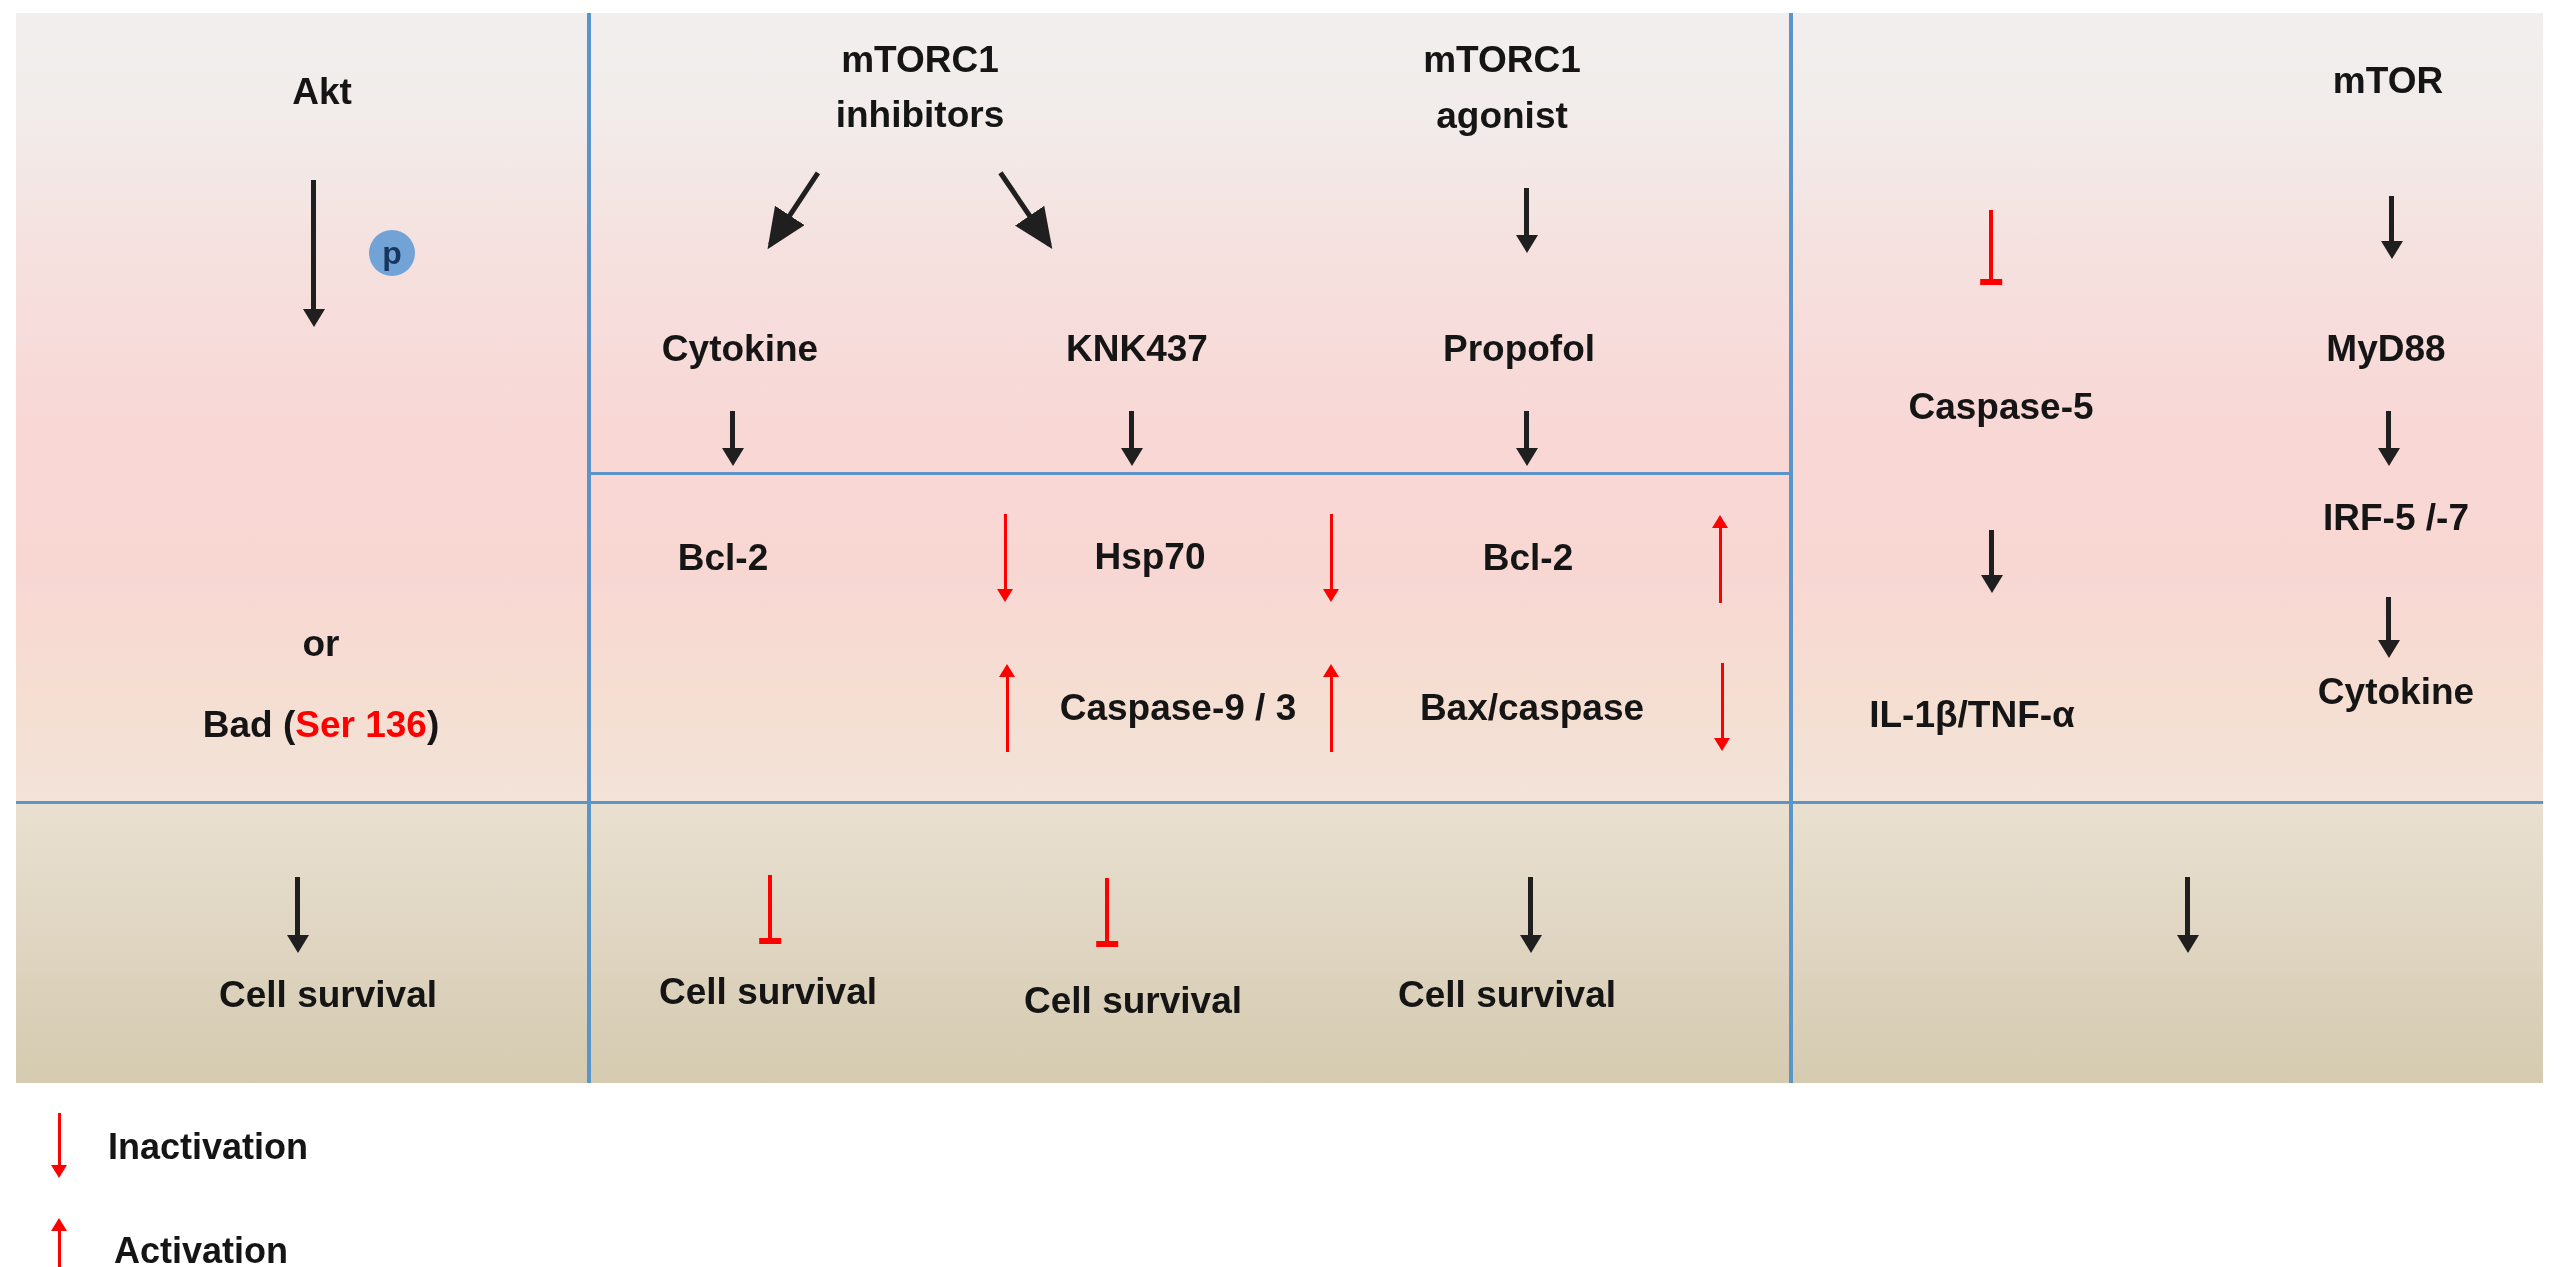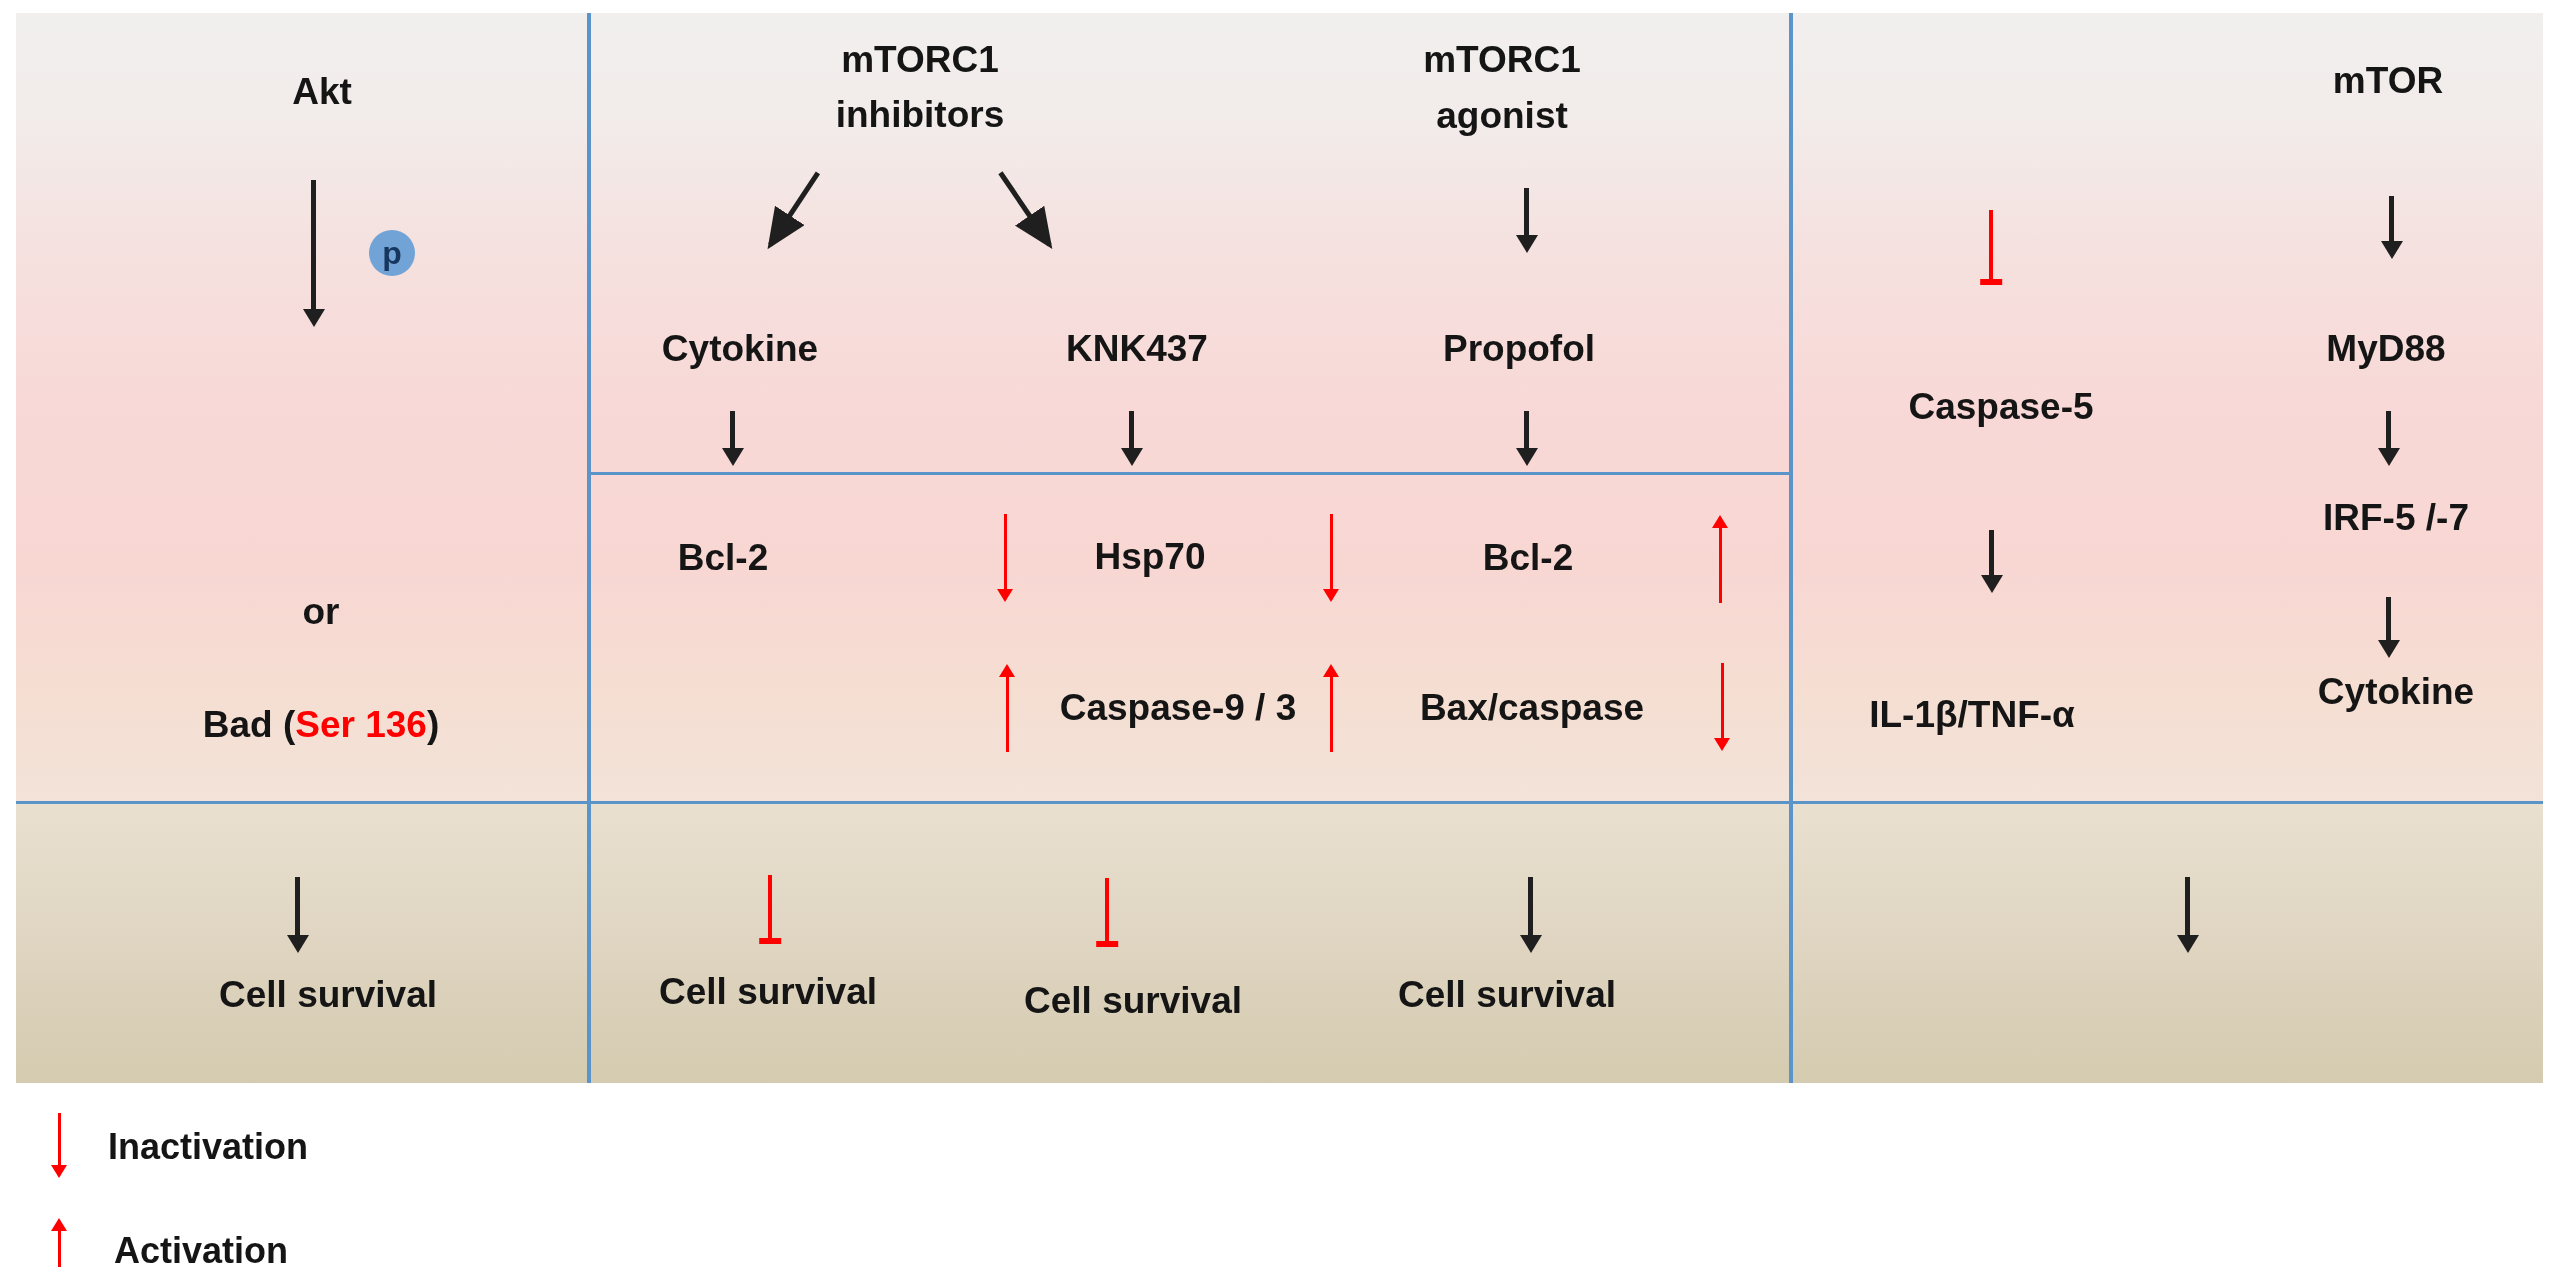--- a/index.html
+++ b/index.html
@@ -70,21 +70,21 @@
   <div class="vline" style="left:587px;"></div>
   <div class="vline" style="left:1789px;"></div>
   <div class="hline" style="left:588px;top:472px;width:1203px;"></div>
   <div class="hline" style="left:16px;top:801px;width:2527px;"></div>
 
   <div class="lbl" style="left:322px;top:92px;">Akt</div>
   <div class="arr" style="left:311px;top:180px;height:129px;"></div>
   <div class="pcircle" style="left:392px;top:253px;">
     <span>p</span>
   </div>
-  <div class="lbl" style="left:321px;top:612px;">or</div>
+  <div class="lbl" style="left:321px;top:644px;">or</div>
   <div class="lbl" style="left:321px;top:725px;"><span>Bad (</span><span class="red">Ser 136</span><span>)</span></div>
   <div class="arr" style="left:295px;top:877px;height:58px;"></div>
   <div class="lbl" style="left:328px;top:995px;">Cell survival</div>
 
   <div class="lbl" style="left:920px;top:60px;">mTORC1</div>
   <div class="lbl" style="left:920px;top:115px;">inhibitors</div>
 
   <svg class="dsvg" style="left:740px;top:167px;" width="101" height="101" viewBox="0 0 140 140">
     <defs>
       <marker id="ahL" markerWidth="10" markerHeight="8" refX="7" refY="3.5" orient="auto">

